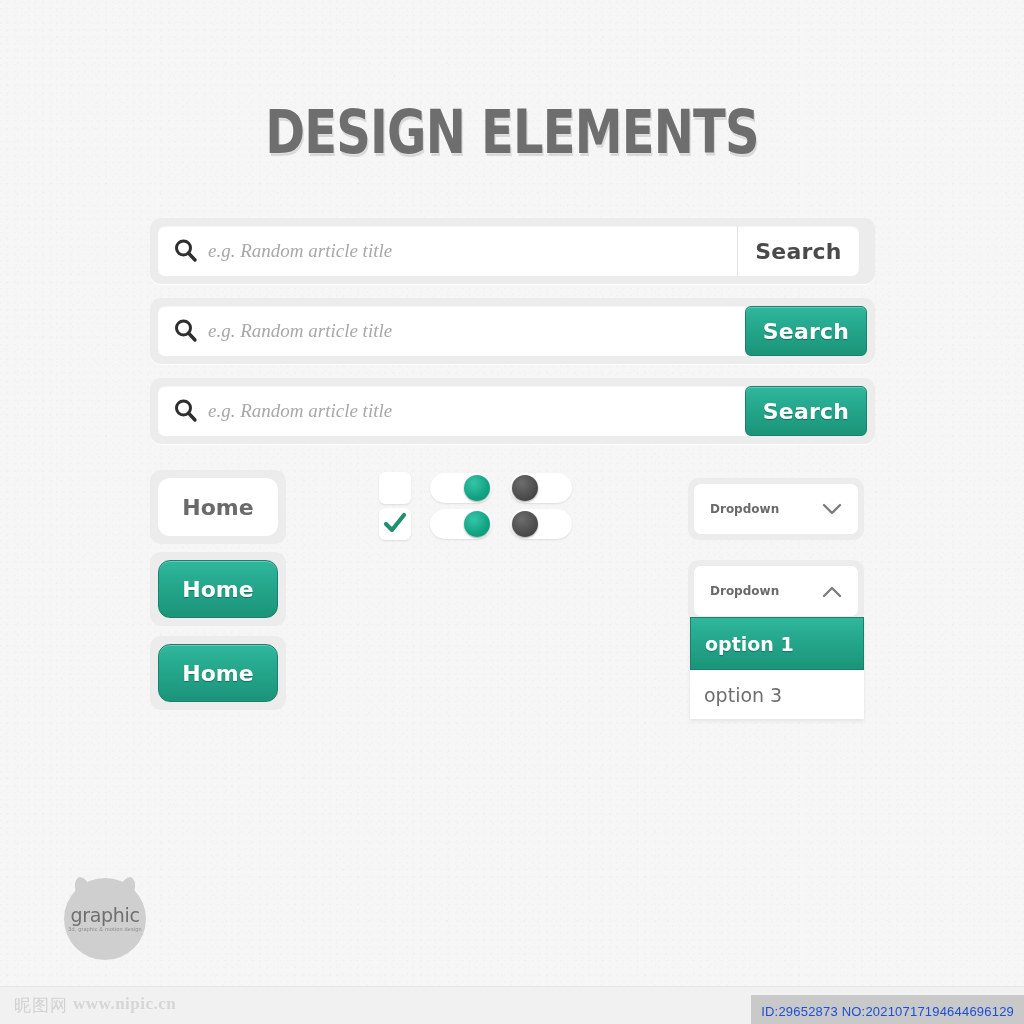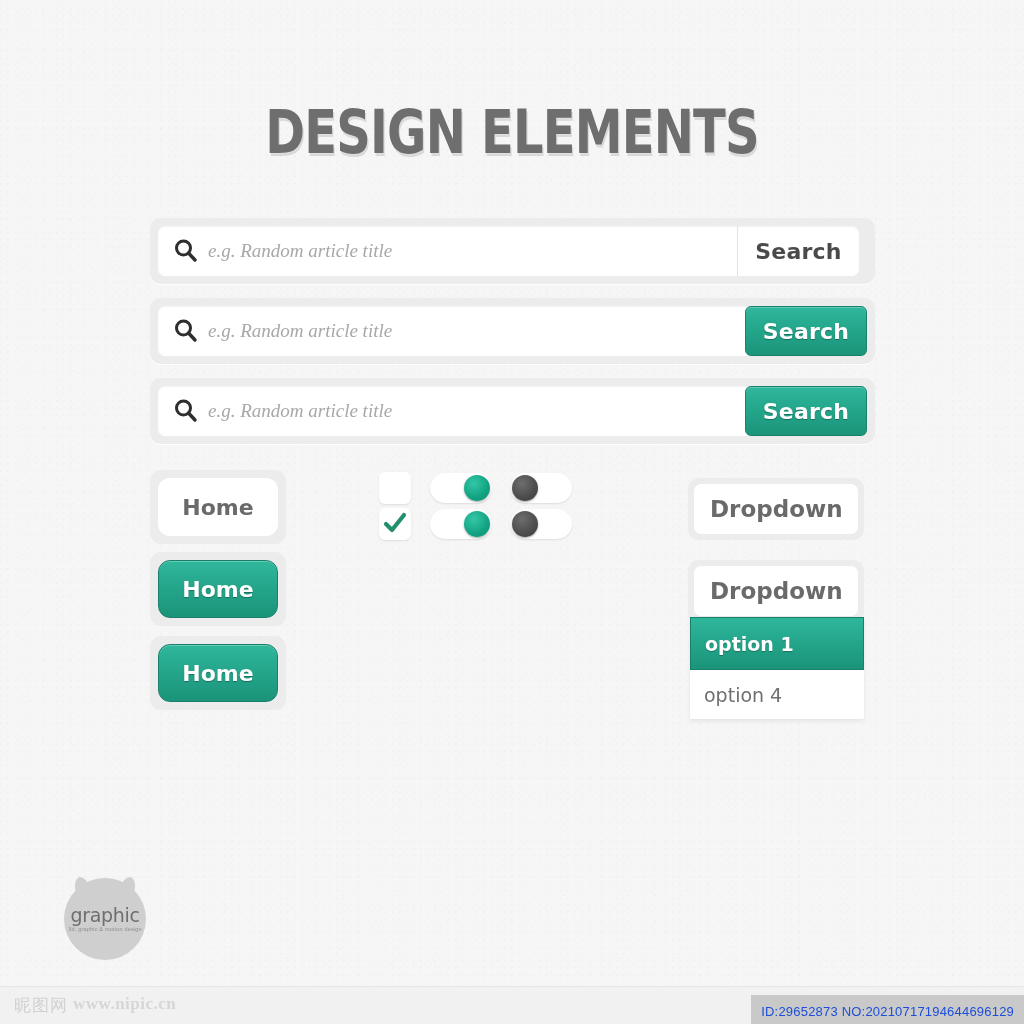--- a/index.html
+++ b/index.html
@@ -226,21 +226,21 @@
     background: #ffffff;
     border-radius: 7px;
     display: flex;
     align-items: center;
     justify-content: space-between;
     padding: 0 16px;
     cursor: pointer;
   }
   .dd-label {
     font-family: "DejaVu Sans", sans-serif;
-    font-size: 23px;
+    font-size: 12px;
     font-weight: bold;
     color: #6a6a6a;
   }
   .dd-chevron { display: block; }
 
   .dd-list {
     position: absolute;
     left: 690px;
     top: 617px;
     width: 174px;
@@ -423,21 +423,21 @@
   <div class="dd-head">
     <span class="dd-label">Dropdown</span>
     <svg class="dd-chevron" width="20" height="13" viewBox="0 0 20 13">
       <path d="M2 11 L10 3 L18 11" fill="none" stroke="#7d7d7d" stroke-width="2.4" stroke-linecap="round" stroke-linejoin="round"></path>
     </svg>
   </div>
 </div>
 
 <div class="dd-list">
   <div class="dd-option selected">option 1</div>
-  <div class="dd-option">option 4</div>
+  <div class="dd-option">option 3</div>
 </div>
 
 <div class="logo">
   <svg width="94" height="94" viewBox="0 0 94 94">
     <path d="M20 30 C14 16 18 10 22 9 C27 9 33 18 36 26 Z" fill="#cfcfcf"></path>
     <path d="M74 30 C80 16 76 10 72 9 C67 9 61 18 58 26 Z" fill="#cfcfcf"></path>
     <circle cx="47" cy="51" r="41" fill="#cfcfcf"></circle>
   </svg>
   <div class="logo-name">graphic</div>
   <div class="logo-tagline">3d, graphic &amp; motion design</div>

